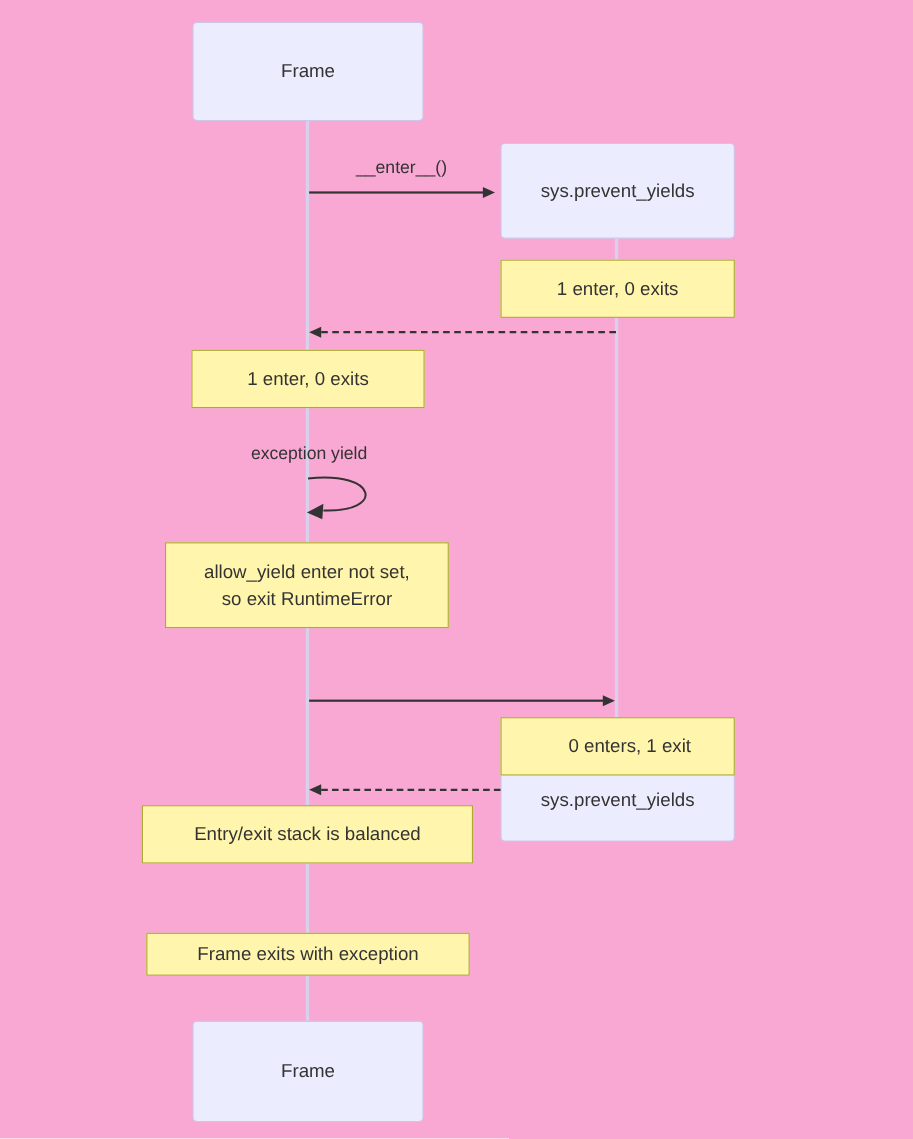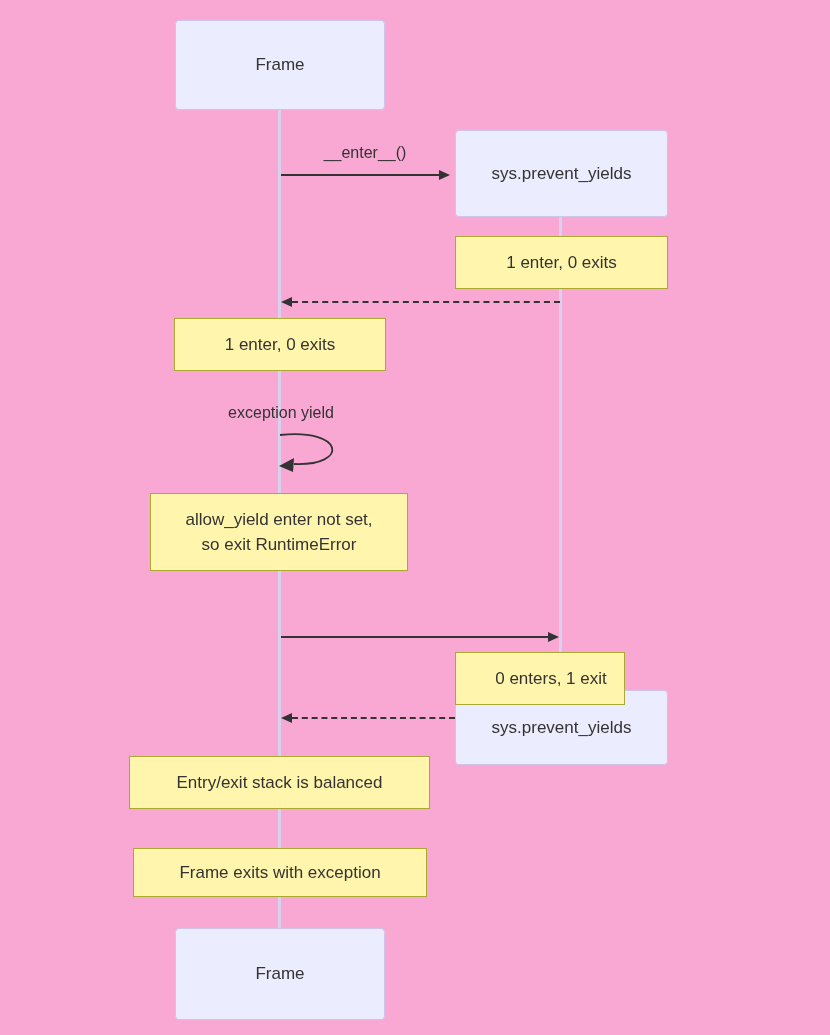--- a/index.html
+++ b/index.html
@@ -127,28 +127,28 @@
   </svg>
 
   <div class="note" style="left:150px; top:493px; width:258px; height:78px;">
     <span>allow_yield enter not set,</span>
     <span>so exit RuntimeError</span>
   </div>
 
   <div class="arrow-line-solid" style="left:281px; top:636px; width:268px;"></div>
   <div class="arrowhead-right" style="left:548px; top:632px;"></div>
 
-  <div class="note" style="left:455px; top:652px; width:170px; height:53px;padding-left:22px;">
+  <div class="note" style="left:455px; top:652px; width:213px; height:53px;padding-left:22px;">
     <span>0 enters, 1 exit</span>
   </div>
 
   <div class="arrow-line-dashed" style="left:292px; top:717px; width:163px;"></div>
   <div class="arrowhead-left" style="left:281px; top:713px;"></div>
 
-  <div class="note" style="left:129px; top:756px; width:301px; height:53px;">
+  <div class="note" style="left:129px; top:732px; width:301px; height:53px;">
     <span>Entry/exit stack is balanced</span>
   </div>
 
-  <div class="note" style="left:133px; top:848px; width:294px; height:49px;">
+  <div class="note" style="left:133px; top:848px; width:294px; height:39px;">
     <span>Frame exits with exception</span>
   </div>
 
 </div>
 
 </body></html>

